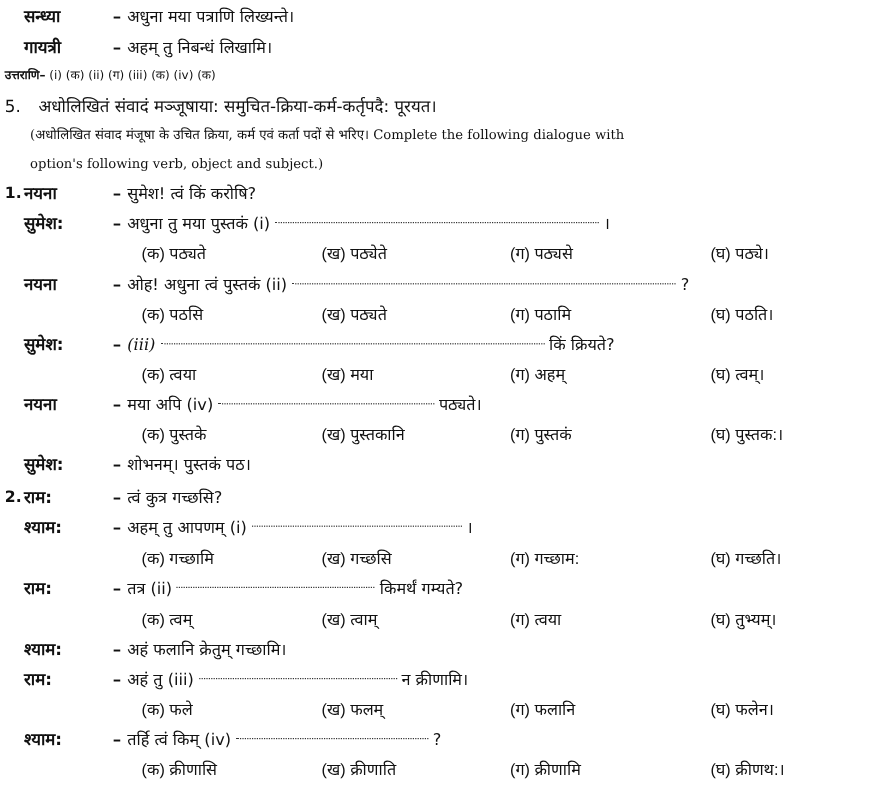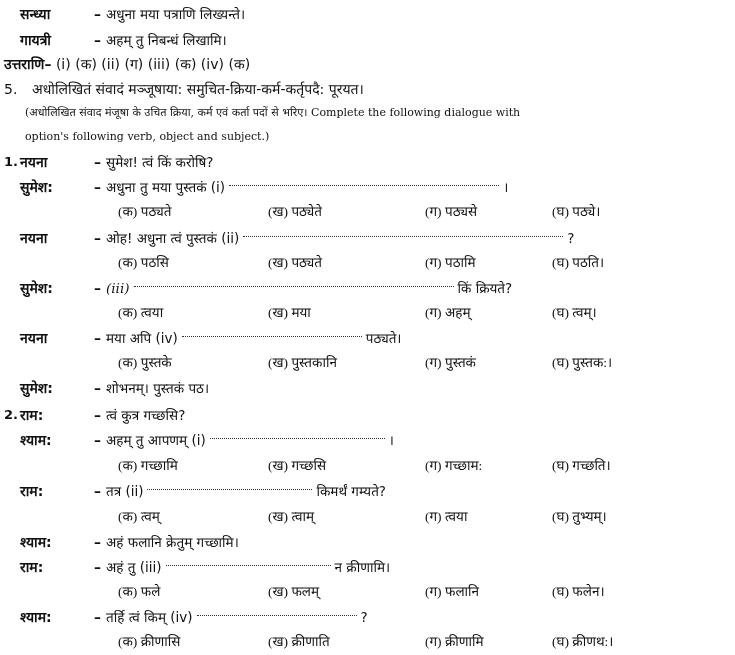--- a/index.html
+++ b/index.html
@@ -7,23 +7,23 @@
     width: 735px; height: 655px; overflow: hidden; position: relative;
     font-family: "DejaVu Serif", "Liberation Serif", serif;
     color: #111111; font-size: 14px;
   }
   .line { position: absolute; left: 0; height: 24px; line-height: 24px; white-space: nowrap; }
   .num { position: absolute; left: 4px; font-weight: bold; font-family: "DejaVu Sans", sans-serif; font-size: 13px; }
   .spk { position: absolute; left: 20px; font-weight: bold; font-family: "DejaVu Sans", sans-serif; font-size: 14px; }
   .dash { position: absolute; left: 94px; font-weight: bold; }
   .txt { position: absolute; left: 106px; font-family: "DejaVu Sans", sans-serif; font-size: 13.5px; }
   .dots { display: inline-block; border-bottom: 1px dotted #333; height: 10px; vertical-align: top; margin: 0 4px; }
-  .opt { position: absolute; font-family: Liberation Serif, serif; font-size: 13.5px; }
-  .o1 { left: 118px; } .o2 { left: 268px; } .o3 { left: 425px; text-align: right; } .o4 { left: 552px; }
-  .ans { position: absolute; left: 4px; font-family: "DejaVu Sans", sans-serif; font-size: 14px; }
+  .opt { position: absolute; font-family: Liberation Sans, sans-serif; font-size: 13.5px; }
+  .o1 { left: 118px; } .o2 { left: 268px; } .o3 { left: 425px; text-align: right; } .o4 { left: 592px; }
+  .ans { position: absolute; left: 4px; font-family: "DejaVu Sans", sans-serif; font-size: 10px; }
   .ans b { font-weight: bold; }
   .ital { font-style: italic; font-family: "DejaVu Serif", serif; }
   .heading { position: absolute; left: 4px; font-weight: normal; font-family: "DejaVu Sans", sans-serif; font-size: 14px; }
   .heading .hn { display: inline-block; width: 28px; }
   .instr { position: absolute; left: 25px; font-family: "DejaVu Serif", "Liberation Serif", serif; font-size: 11px; }
 </style>
 </head>
 <body>
 
 <div class="line" style="top:2px">

